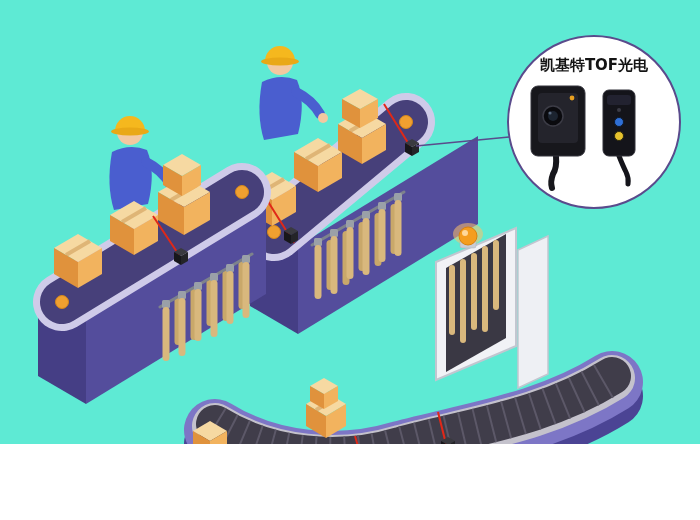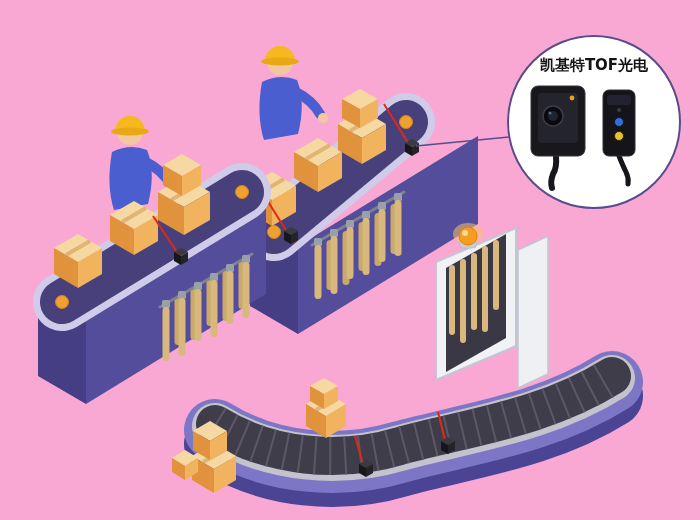--- a/index.html
+++ b/index.html
@@ -1,16 +1,16 @@
 <!DOCTYPE html>
 <html><head>
 <meta charset="utf-8">
 <style>
   html,body{margin:0;padding:0;background:#ffffff;}
-  .stage{width:700px;height:520px;background:#f9a8d4;position:relative;overflow:hidden;text-align:right;}
+  .stage{width:700px;height:444px;background:#5eead4;position:relative;overflow:hidden;text-align:right;}
   svg{display:block;}
   .label{font-family:"DejaVu Sans","Liberation Sans",sans-serif;font-weight:700;font-size:15px;fill:#141414;}
 </style>
 </head>
 <body>
 
 <div class="stage">
 <svg width="700" height="520" viewBox="0 0 700 520">
 
   <g>

